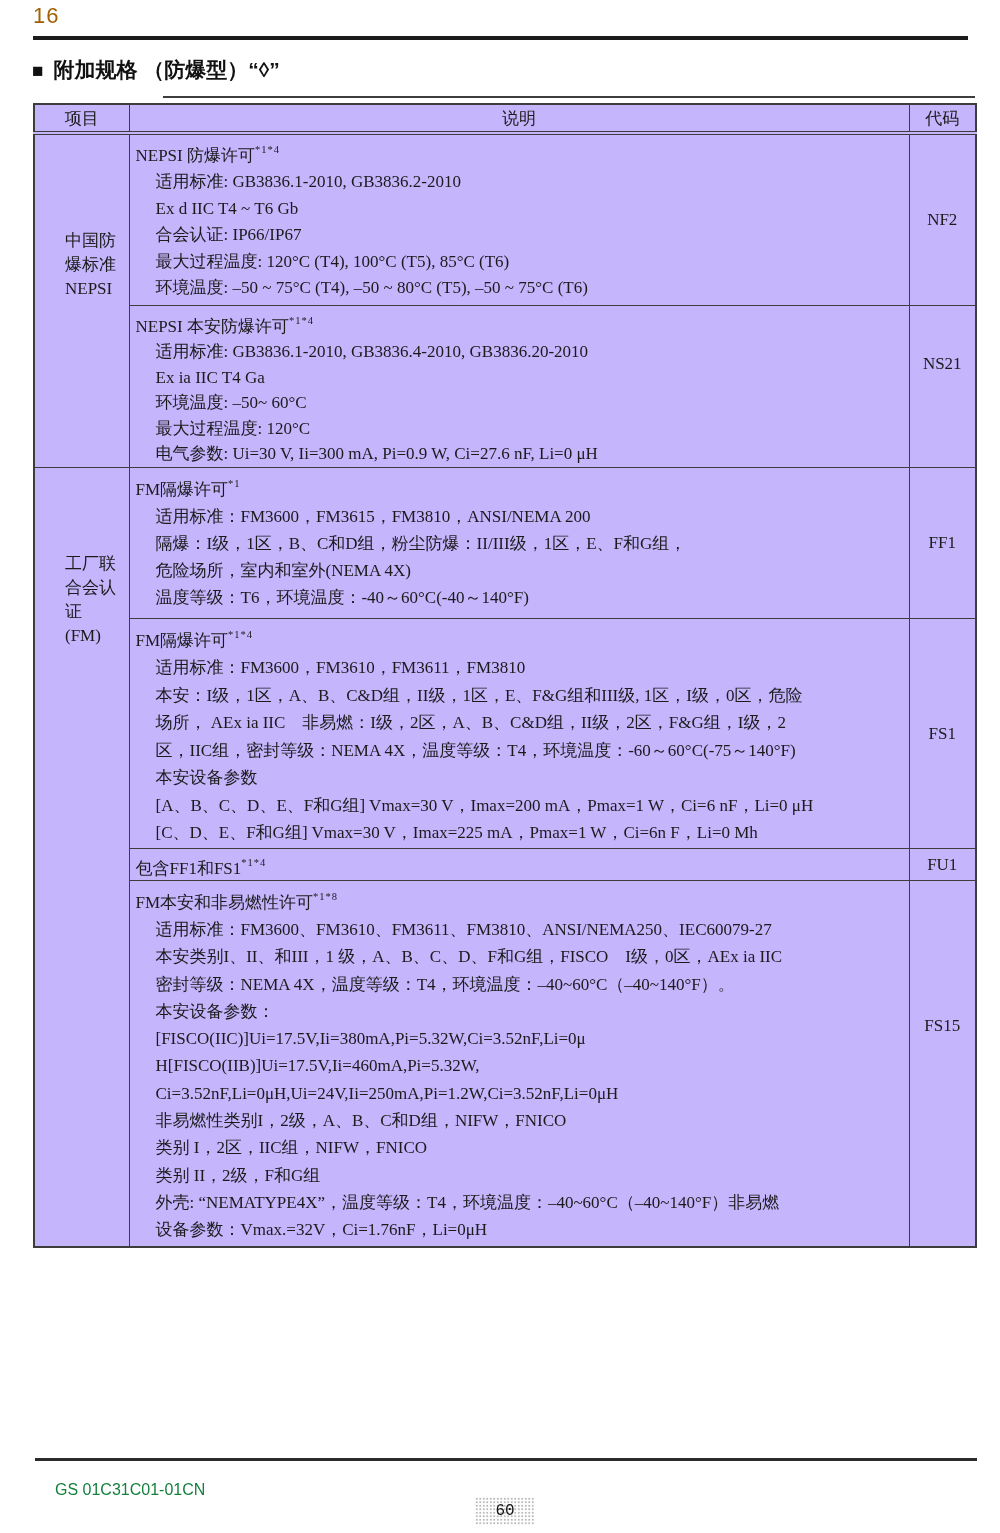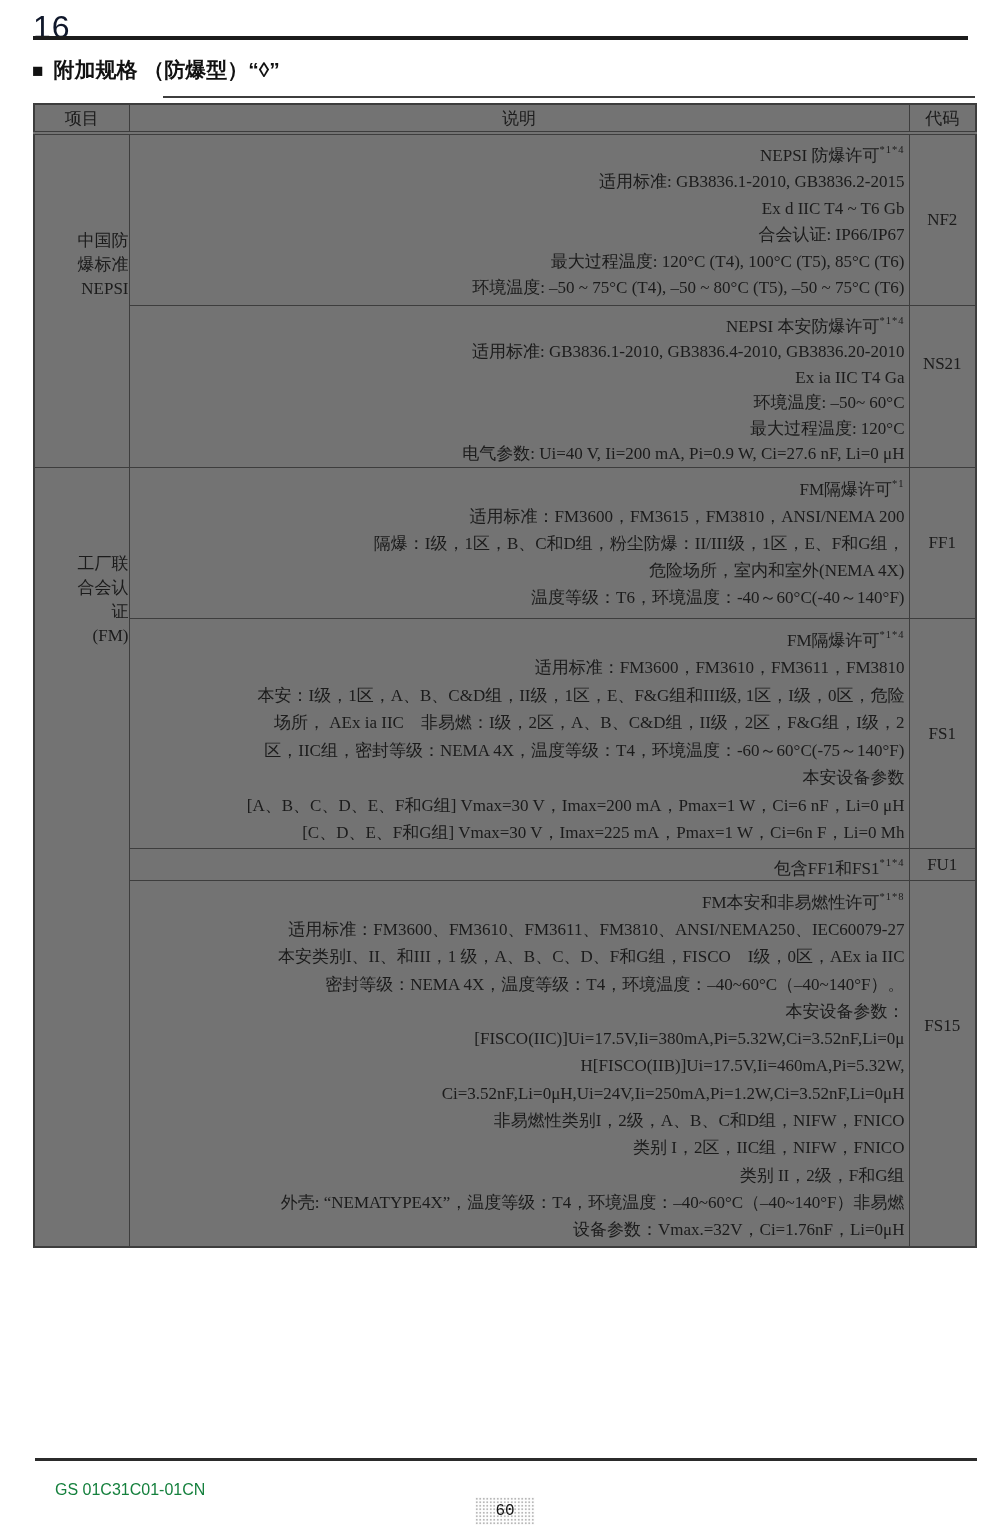--- a/index.html
+++ b/index.html
@@ -2,38 +2,38 @@
 <html><head>
 <meta charset="utf-8">
 <style>
   html,body{margin:0;padding:0;background:#ffffff;}
   #page{
     position:relative;width:1000px;height:1533px;background:#fff;overflow:hidden;
     font-family:"Liberation Serif","DejaVu Serif",serif;color:#1b1b1b;
   }
   
   .top-num{
-    position:absolute;left:33px;top:9px;
+    position:absolute;left:33px;top:3px;
     font-family:"Liberation Sans","DejaVu Sans",sans-serif;
-    font-size:32px;color:#0f172a;letter-spacing:1px;
+    font-size:22px;color:#a16207;letter-spacing:1px;
   }
   .top-rule{position:absolute;left:33px;top:36px;width:935px;height:4px;background:#1c1c1c;}
   .heading{
     position:absolute;left:32px;top:56px;
     font-family:"Liberation Sans","DejaVu Sans",sans-serif;
     font-weight:bold;font-size:21px;color:#111;display:flex;align-items:center;gap:10px;
   }
   .heading .marker{font-size:19px;line-height:1;}
   
   .pre-topline{position:absolute;left:163px;top:96px;width:812px;height:2px;background:#3d3d3d;}
 
   
   .table-wrap{position:absolute;left:33px;top:103px;}
-  table{border-collapse:collapse;table-layout:fixed;width:942px;background:#737373;}
-  td,th{border:1.5px solid #3d3d3d;vertical-align:top;padding:0;font-weight:normal;text-align:right;}
+  table{border-collapse:collapse;table-layout:fixed;width:942px;background:#c4b5fd;}
+  td,th{border:1.5px solid #3d3d3d;vertical-align:top;padding:0;font-weight:normal;}
   table{border:2px solid #3d3d3d;}
   th{height:26px;font-size:17px;text-align:center;vertical-align:middle;border-bottom:4px double #3d3d3d;}
   .desc{font-size:17px;padding:3px 4px 0 5px;}
   .desc .title{padding-left:1px;}
   .desc sup{font-size:10.5px;position:relative;top:-1px;letter-spacing:1px;}
   .desc .lines > div{padding-left:21px;white-space:nowrap;overflow:hidden;}
   .item-cell{font-size:17px;line-height:24px;padding-left:30px;}
   .item-cell.nepsi{padding-top:94px;}
   .item-cell.fm{padding-top:84px;}
   .code{font-size:17px;text-align:center;vertical-align:middle;}
@@ -94,39 +94,39 @@
 
       <tr>
         <td class="item-cell nepsi" rowspan="2">
               <div>中国防</div>
               <div>爆标准</div>
               <div>NEPSI</div>
             </td>
         <td class="desc h-nf2">
           <div class="title"><span>NEPSI 防爆许可</span><sup>*1*4</sup></div>
           <div class="lines">
-                <div>适用标准: GB3836.1-2010, GB3836.2-2015</div>
+                <div>适用标准: GB3836.1-2010, GB3836.2-2010</div>
                 <div>Ex d IIC T4 ~ T6 Gb</div>
                 <div>合会认证: IP66/IP67</div>
                 <div>最大过程温度: 120°C (T4), 100°C (T5), 85°C (T6)</div>
                 <div>环境温度: –50 ~ 75°C (T4), –50 ~ 80°C (T5), –50 ~ 75°C (T6)</div>
               </div>
         </td>
         <td class="code">NF2</td>
       </tr>
 
       <tr>
         <td class="desc h-ns21">
           <div class="title"><span>NEPSI 本安防爆许可</span><sup>*1*4</sup></div>
           <div class="lines">
                 <div>适用标准: GB3836.1-2010, GB3836.4-2010, GB3836.20-2010</div>
                 <div>Ex ia IIC T4 Ga</div>
                 <div>环境温度: –50~ 60°C</div>
                 <div>最大过程温度: 120°C</div>
-                <div>电气参数: Ui=40 V, Ii=200 mA, Pi=0.9 W, Ci=27.6 nF, Li=0 μH</div>
+                <div>电气参数: Ui=30 V, Ii=300 mA, Pi=0.9 W, Ci=27.6 nF, Li=0 μH</div>
               </div>
         </td>
         <td class="code off-top c-ns21">NS21</td>
       </tr>
 
       <tr>
         <td class="item-cell fm" rowspan="4">
               <div>工厂联</div>
               <div>合会认证</div>
               <div>(FM)</div>

